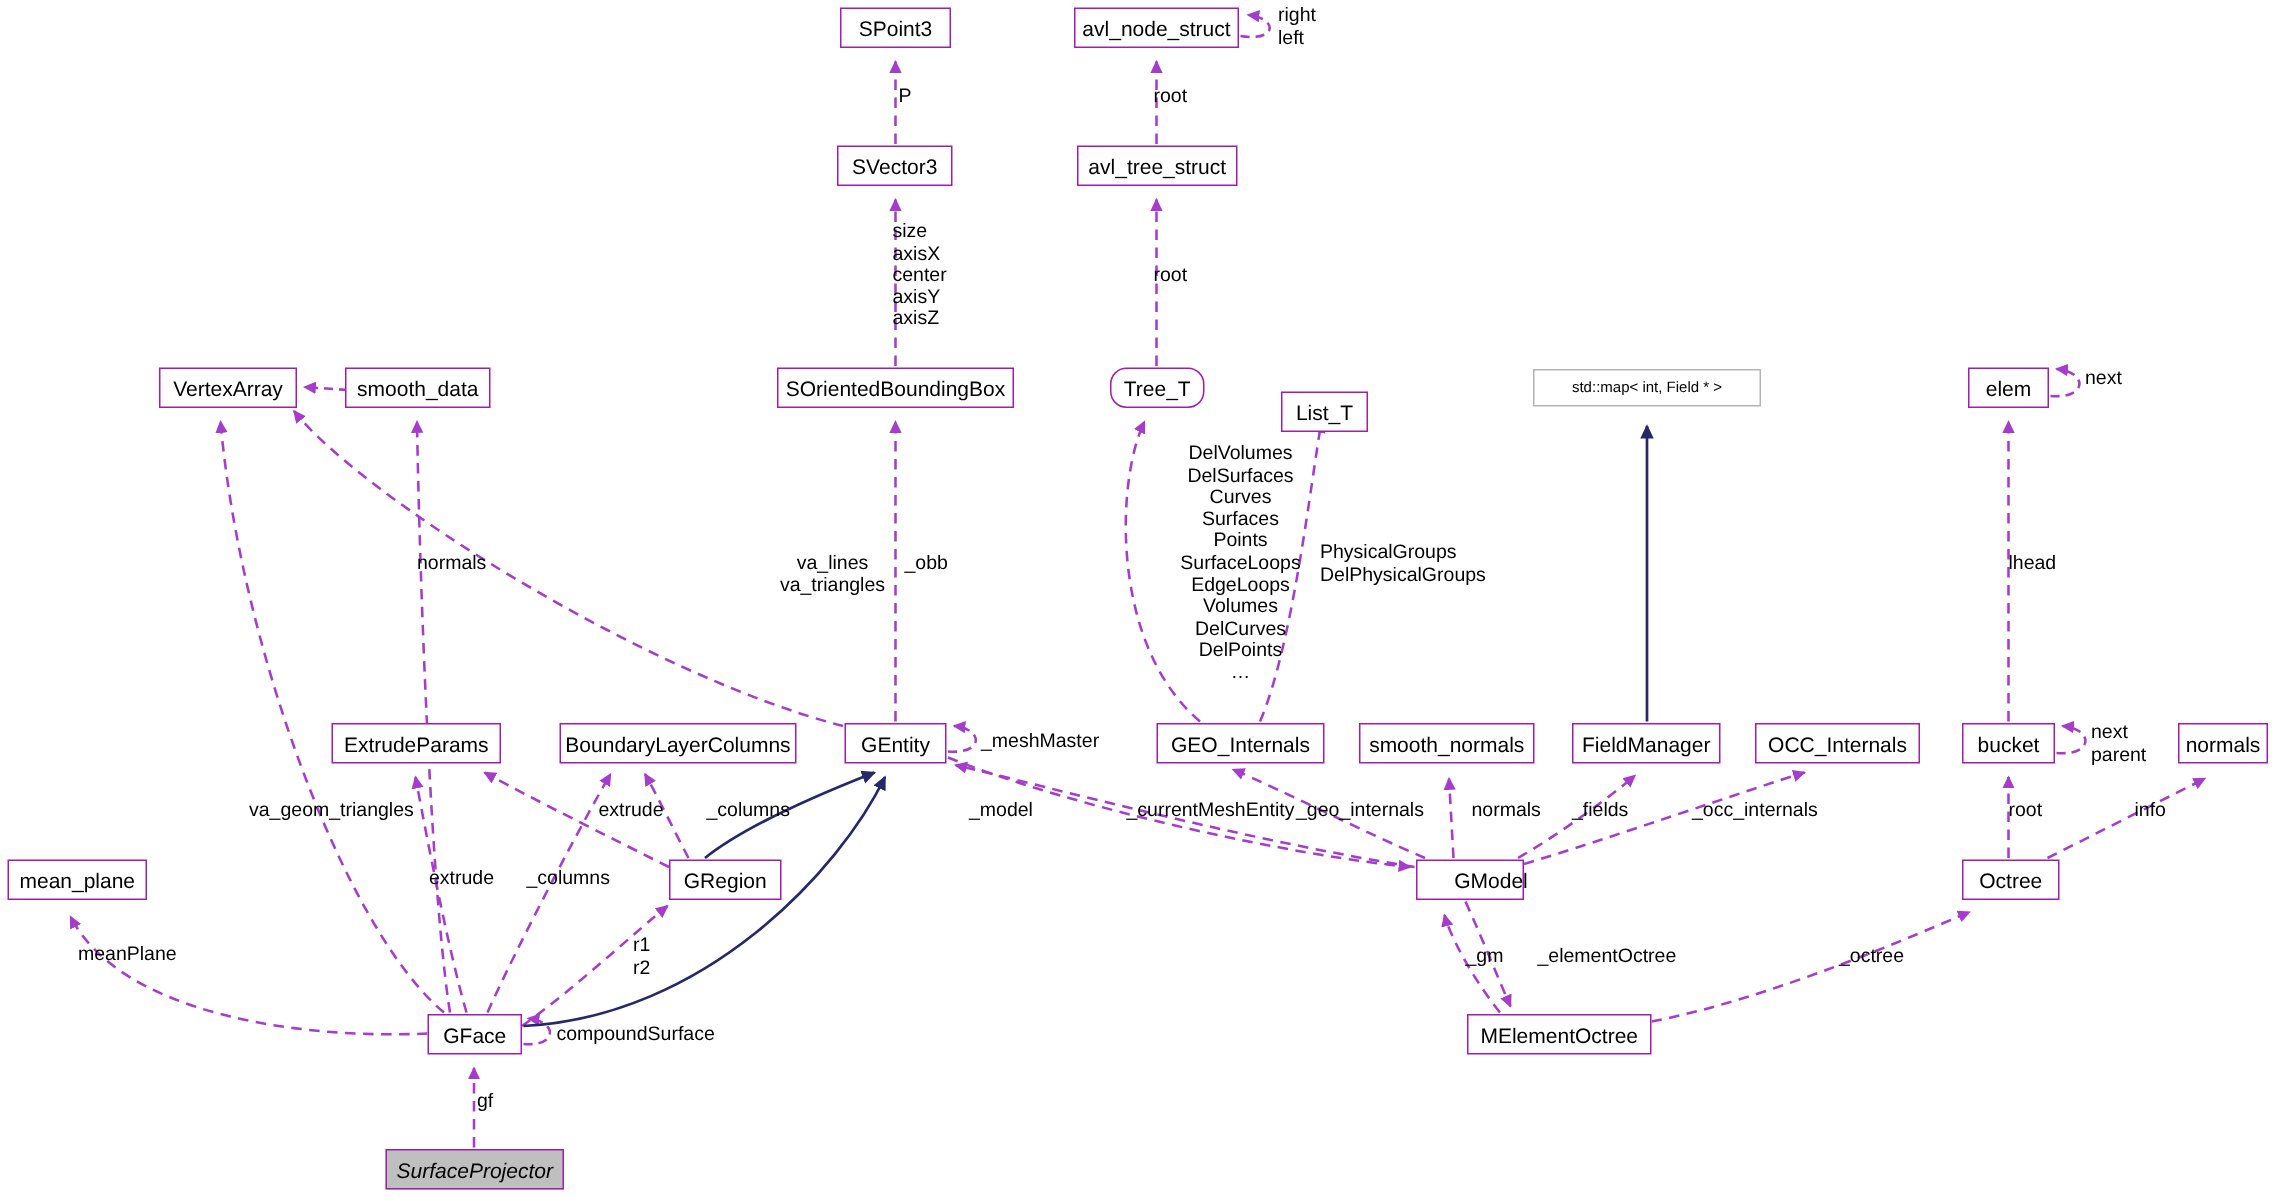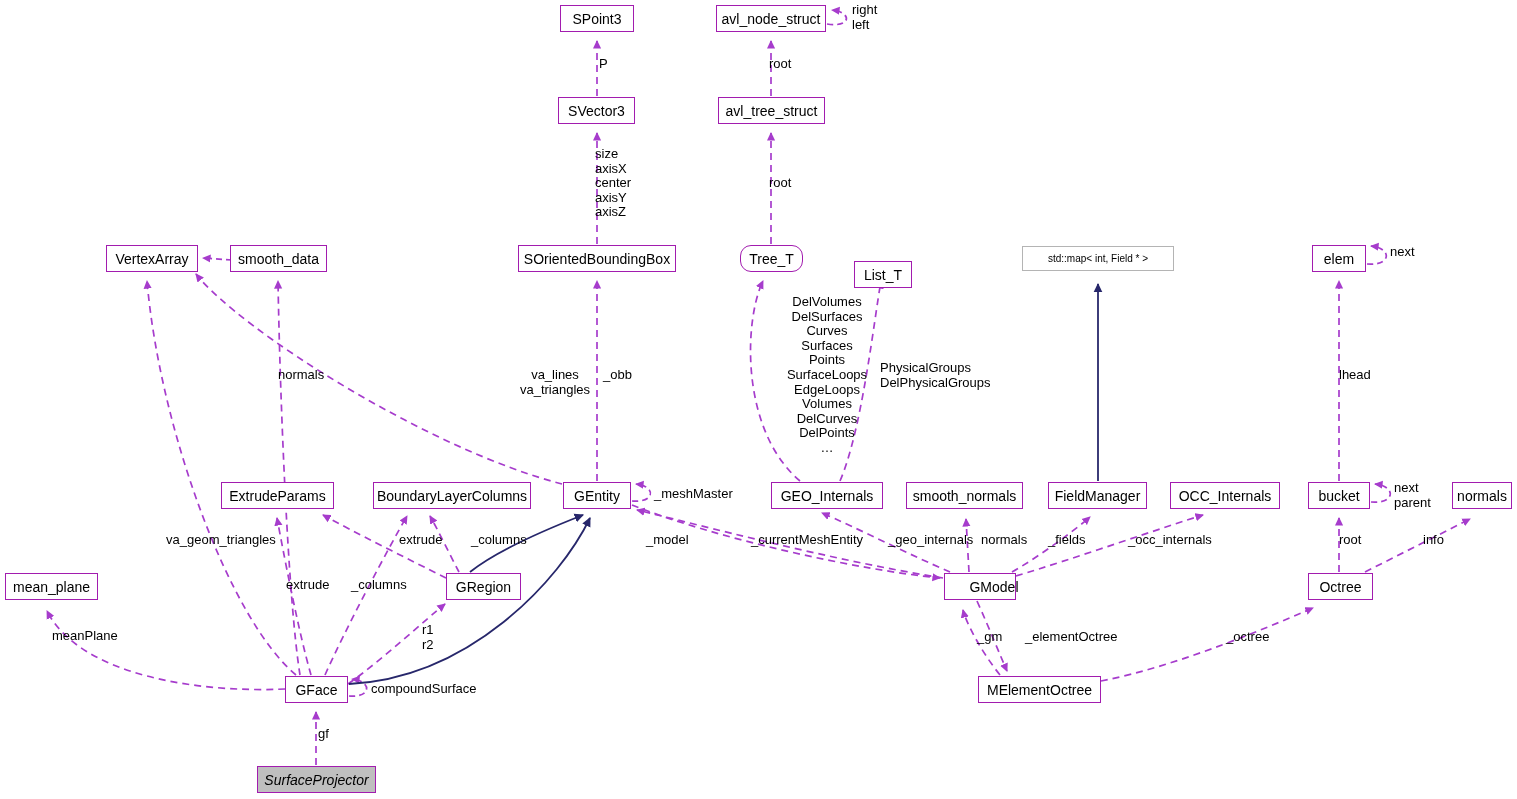--- a/index.html
+++ b/index.html
@@ -215,21 +215,21 @@
   <div class="edge-label left" style="left:603px;top:368px;">_obb</div>
   <div class="edge-label left" style="left:1339px;top:368px;">lhead</div>
   <div class="edge-label left" style="left:654px;top:487px;">_meshMaster</div>
   <div class="edge-label left" style="left:1394px;top:481px;">next
 parent</div>
   <div class="edge-label left" style="left:166px;top:533px;">va_geom_triangles</div>
   <div class="edge-label left" style="left:399px;top:533px;">extrude</div>
   <div class="edge-label left" style="left:471px;top:533px;">_columns</div>
   <div class="edge-label left" style="left:646px;top:533px;">_model</div>
   <div class="edge-label left" style="left:751px;top:533px;">_currentMeshEntity</div>
-  <div class="edge-label left" style="left:888px;top:533px;">_geo_internals</div>
+  <div class="edge-label left" style="left:864px;top:533px;">_geo_internals</div>
   <div class="edge-label left" style="left:981px;top:533px;">normals</div>
   <div class="edge-label left" style="left:1048px;top:533px;">_fields</div>
   <div class="edge-label left" style="left:1128px;top:533px;">_occ_internals</div>
   <div class="edge-label left" style="left:1339px;top:533px;">root</div>
   <div class="edge-label left" style="left:1423px;top:533px;">info</div>
   <div class="edge-label left" style="left:286px;top:578px;">extrude</div>
   <div class="edge-label left" style="left:351px;top:578px;">_columns</div>
   <div class="edge-label left" style="left:52px;top:629px;">meanPlane</div>
   <div class="edge-label left" style="left:422px;top:623px;">r1
 r2</div>

